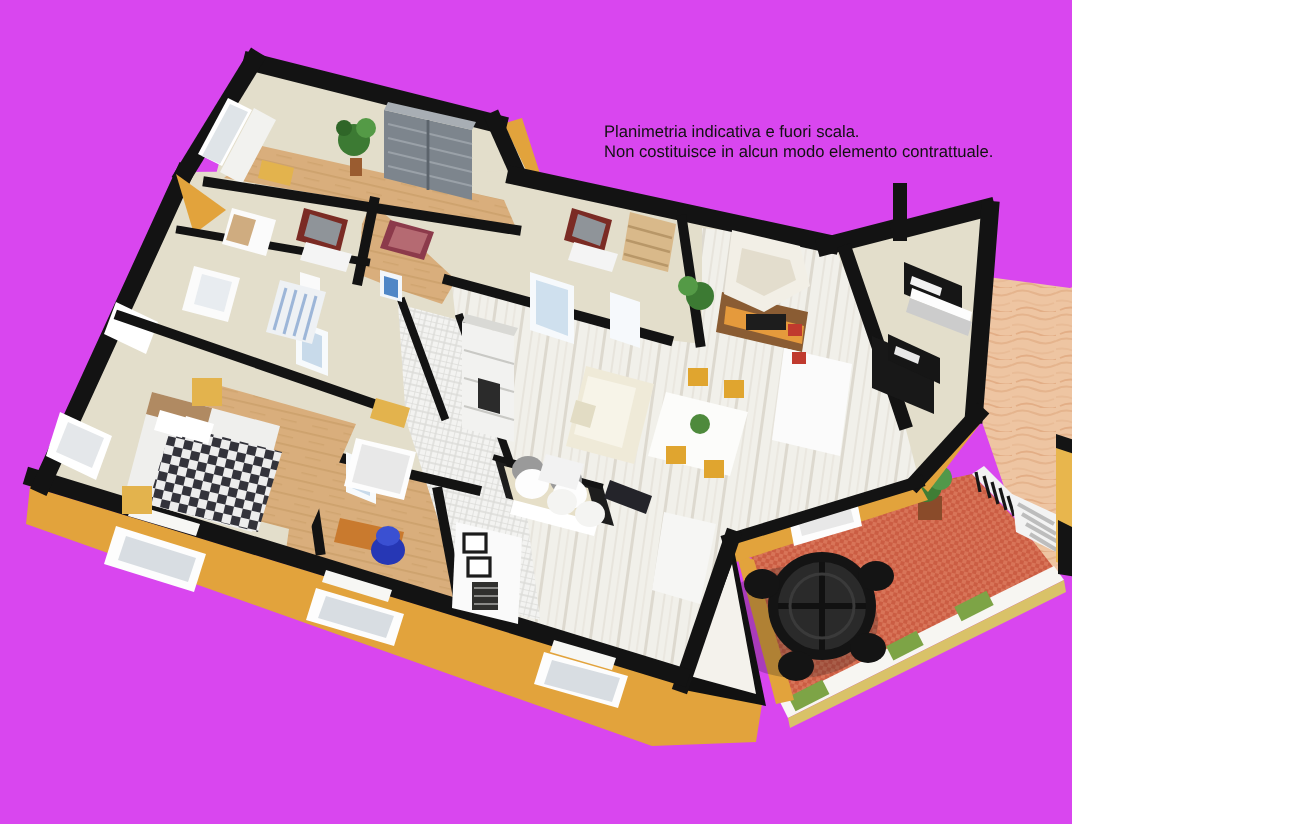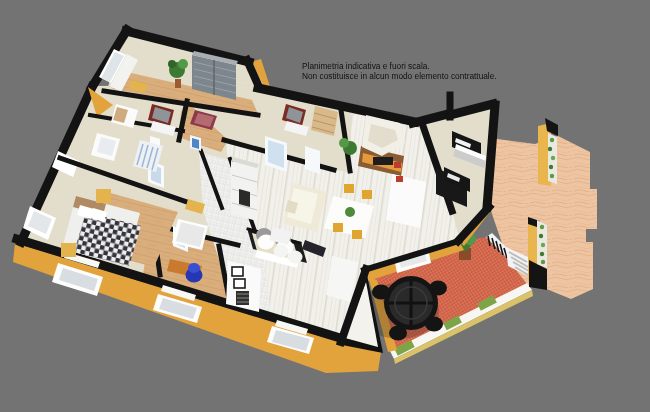--- a/index.html
+++ b/index.html
@@ -1,16 +1,16 @@
 <!DOCTYPE html>
 <html><head>
 <meta charset="utf-8">
 <style>
   html,body{margin:0;padding:0;background:#ffffff;}
-  #stage{position:relative;width:650px;height:412px;background:#737373;overflow:hidden;
+  #stage{position:relative;width:536px;height:412px;background:#d946ef;overflow:hidden;
          font-family:"Liberation Sans", sans-serif;text-align:right;}
   svg{position:absolute;left:0;top:0;}
 </style>
 </head>
 <body>
 <div id="stage">
 <svg width="650" height="412" viewBox="0 0 650 412">
 <defs>
 
   <pattern id="terracotta" width="4" height="4" patternUnits="userSpaceOnUse" patternTransform="rotate(13)">

